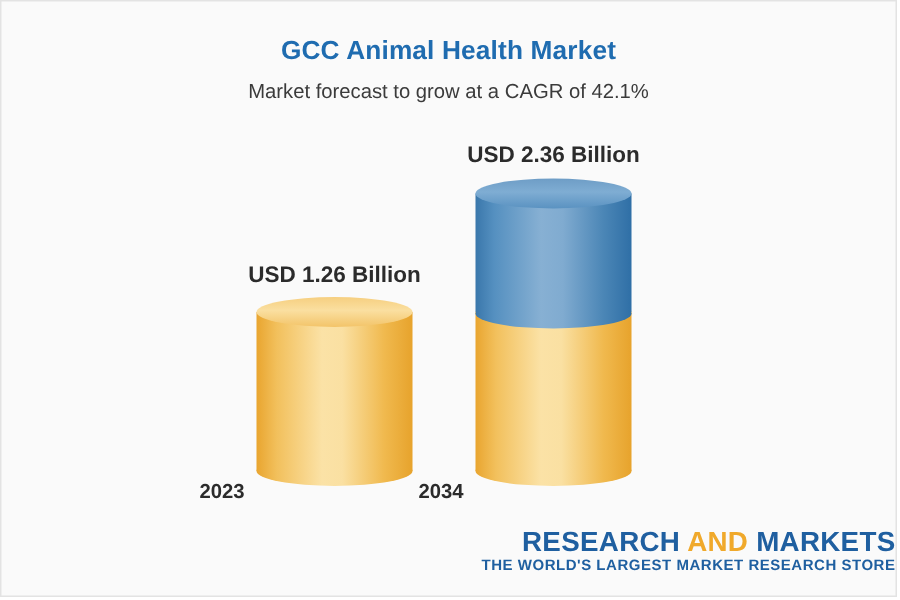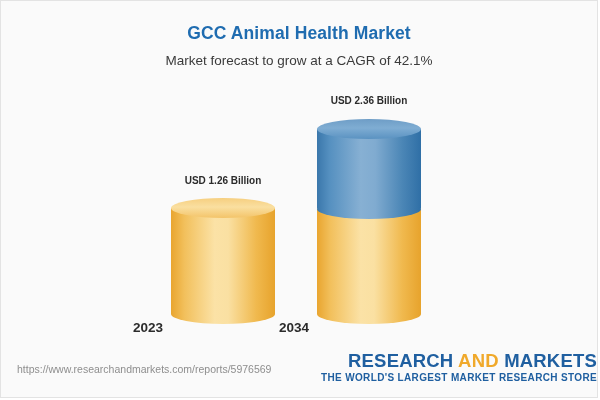--- a/index.html
+++ b/index.html
@@ -62,21 +62,21 @@
   }
   .bar-group.g0 { left: 170px; }
   .bar-group.g1 { left: 316px; }
 
   .value-label {
     position: absolute;
     width: 220px;
     left: 50%;
     transform: translateX(-50%);
     text-align: center;
-    font-size: 10px;
+    font-size: 15px;
     font-weight: bold;
     color: #2b2b2b;
     white-space: nowrap;
   }
   .cat-label {
     position: absolute;
     width: 180px;
     left: 50%;
     transform: translateX(-50%);
     text-align: left;
@@ -218,20 +218,19 @@
         <div class="cyl-body body-blue" style="top:198px; height:20px; border-radius:50% / 50%;"></div>
 
         <div class="cyl-cap cap-blue" style="top:118px;"></div>
       </div>
 
       <div class="cat-label" style="top:319px;">2034</div>
     </div>
 
   </div>
 
-  <div class="footer-url">https://www.researchandmarkets.com/reports/5976569</div>
 
   <div class="logo">
     <div class="logo-main"><span>RESEARCH </span><span class="logo-and">AND </span><span>MARKETS</span></div>
     <div class="logo-tag">THE WORLD'S LARGEST MARKET RESEARCH STORE</div>
   </div>
 
 </div>
 
 </body></html>

